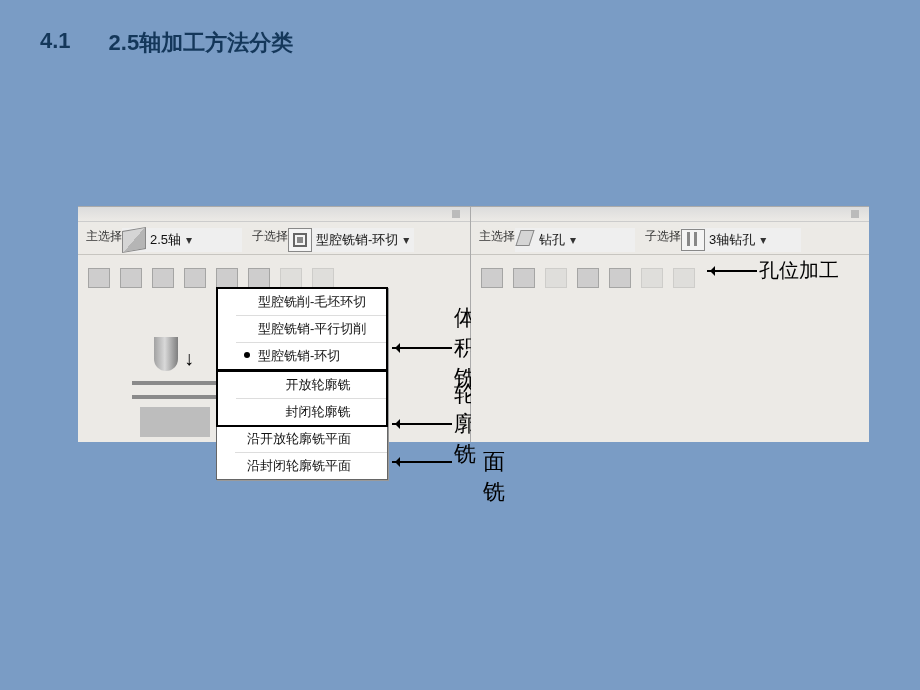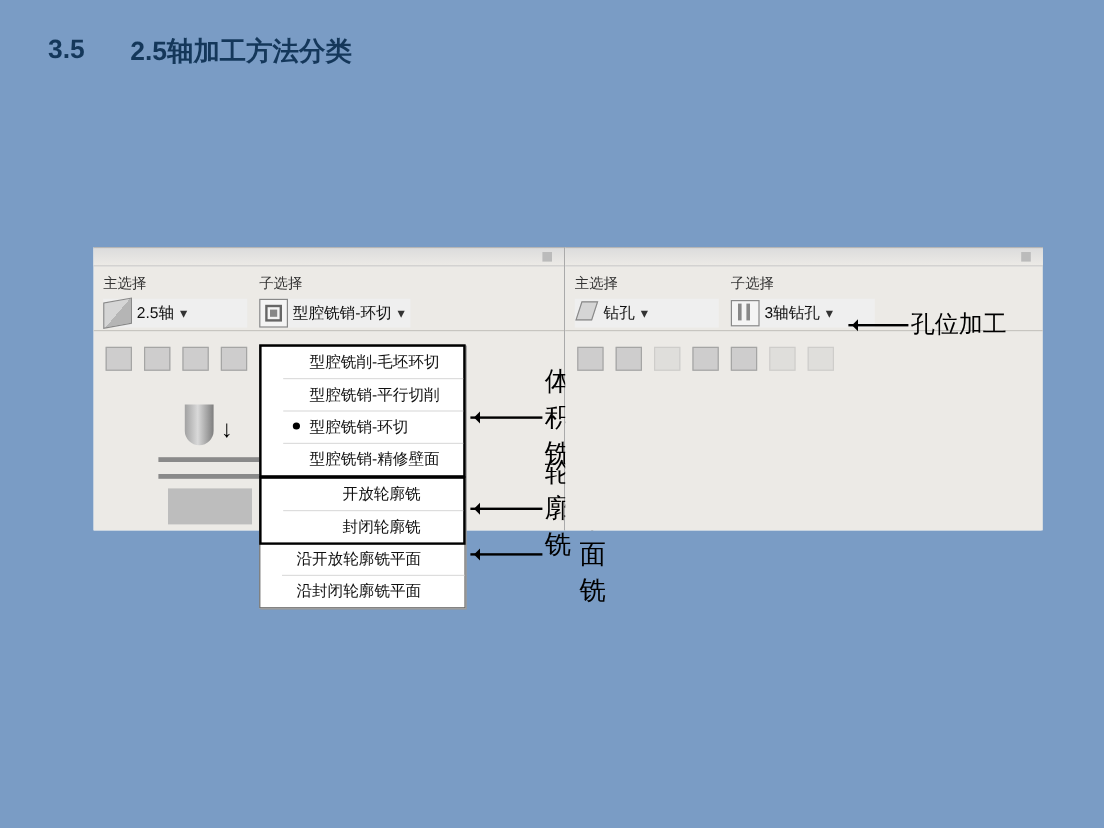--- a/index.html
+++ b/index.html
@@ -49,21 +49,21 @@
     content:"";
     position:absolute;right:10px;top:3px;width:8px;height:8px;background:#bbb;
   }
   .selectors {
     display:flex;
     gap:10px;
     padding:6px 8px 2px 8px;
     align-items:flex-end;
     border-bottom:1px solid #c7c5c0;
   }
-  .sel-col { display:flex;flex-direction:column; }
+  .sel-col { display:flex;flex-direction:row; }
   .sel-label{ font-size:12px;color:#333; margin-bottom:4px;}
   .sel-field{
     display:flex;align-items:center;height:24px;background:#efefef;
     border:none;min-width:120px;
     font-size:13px;color:#111;
   }
   .sel-field .caret{
     width:16px;text-align:center;font-size:12px;color:#333;
   }
   .icon-cube{
@@ -133,21 +133,21 @@
     position:absolute;left:52px;top:10px;font-size:20px;font-weight:bold;color:#000;
   }
   .preview .bar1{position:absolute;left:0;top:44px;width:90px;height:4px;background:#8a8a8a;}
   .preview .bar2{position:absolute;left:0;top:58px;width:90px;height:4px;background:#8a8a8a;}
   .preview .block{position:absolute;left:8px;top:70px;width:70px;height:30px;background:#bdbdbd;}
 </style>
 </head>
 <body>
 
 <div class="heading">
-  <span>3.5</span>
+  <span>4.1</span>
   <span>2.5轴加工方法分类</span>
 </div>
 
 <div class="screenshot-area">
 
   <div class="panel left">
     <div class="top-edge"></div>
     <div class="selectors">
       <div class="sel-col">
         <span class="sel-label">主选择</span>
@@ -183,21 +183,20 @@
       <div class="bar1"></div>
       <div class="bar2"></div>
       <div class="block"></div>
     </div>
 
     <div class="dropdown">
       <div class="dd-group">
         <div class="dd-item">型腔铣削-毛坯环切</div>
         <div class="dd-item">型腔铣销-平行切削</div>
         <div class="dd-item selected">型腔铣销-环切</div>
-        <div class="dd-item">型腔铣销-精修壁面</div>
       </div>
       <div class="dd-group">
         <div class="dd-item">开放轮廓铣</div>
         <div class="dd-item">封闭轮廓铣</div>
       </div>
       <div class="dd-plain">
         <div class="dd-item">沿开放轮廓铣平面</div>
         <div class="dd-item">沿封闭轮廓铣平面</div>
       </div>
     </div>

